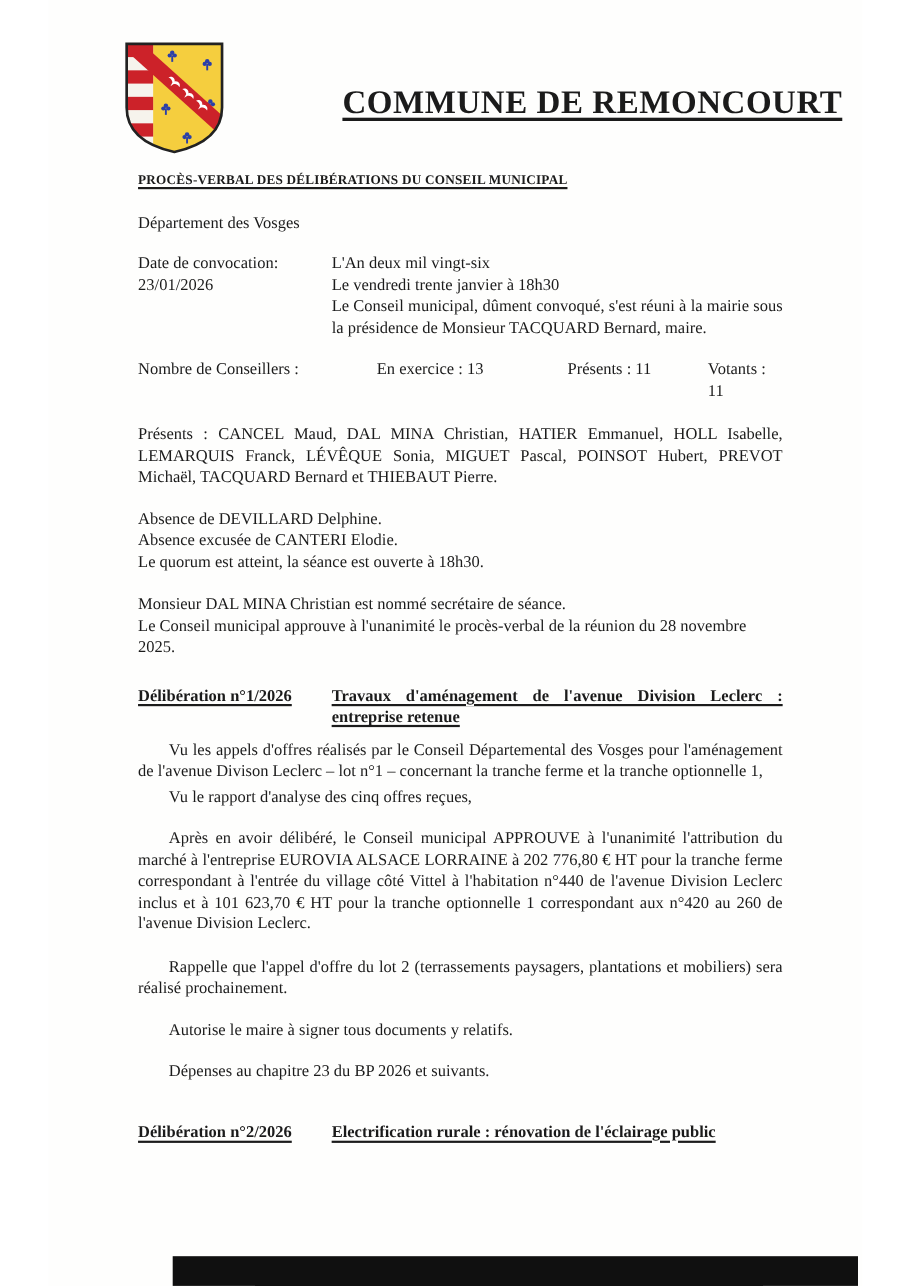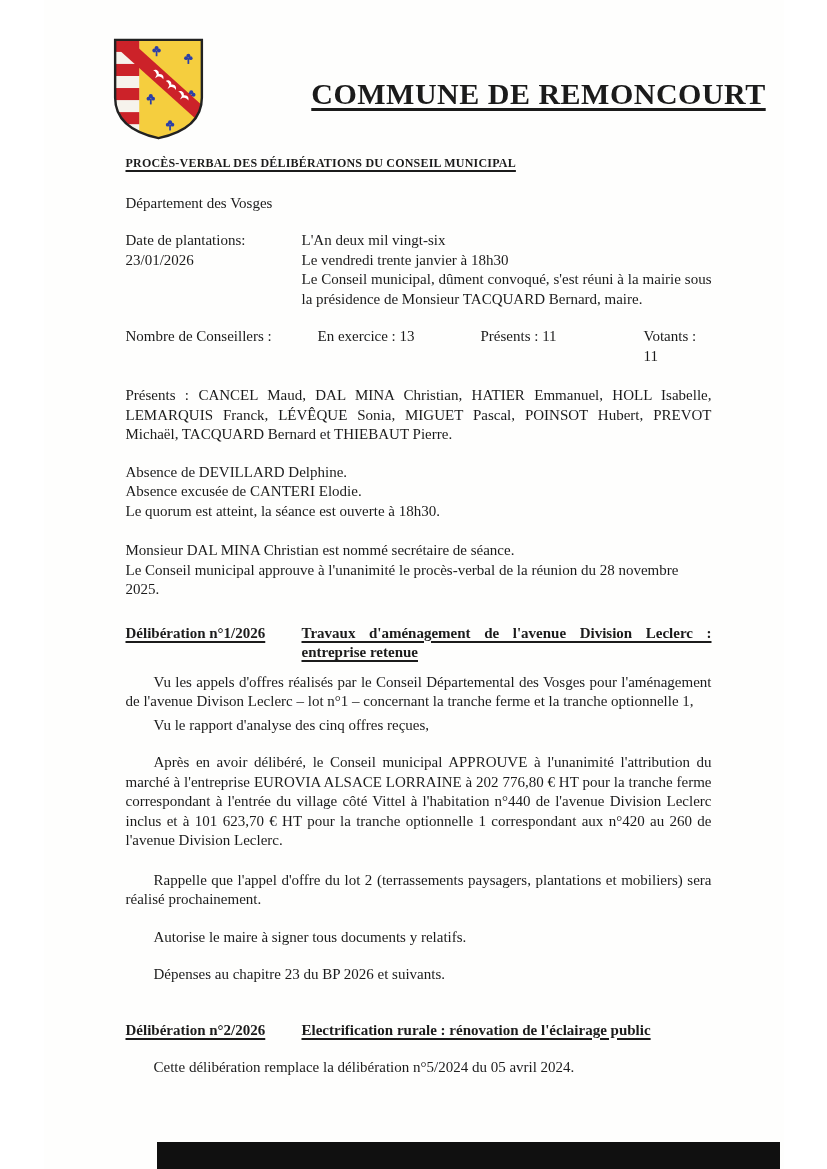--- a/index.html
+++ b/index.html
@@ -31,21 +31,21 @@
     font-size:12px; font-weight:bold; letter-spacing:0.2px;
     text-decoration:underline; text-decoration-thickness:1.8px; text-underline-offset:3px;
   }
   .dept { margin-top:22px; }
   .conv { display:flex; margin-top:18px; }
   .conv-left { width:176px; flex:0 0 176px; }
   .conv-right { flex:1; }
   .justify { text-align:justify; }
   .counts { display:flex; margin-top:18px;gap:16px; }
   .c-label { flex:0 0 176px; }
-  .c-mid { flex:0 0 147px; }
+  .c-mid { flex:0 0 147px;text-align:center; }
   .presents-para { margin-top:20px; }
   .absences { margin-top:18px; }
   .secretaire { margin-top:20px; }
   .approbation { }
   .delib-heading { display:flex; margin-top:24px; font-weight:bold; }
   .delib-heading.second { margin-top:36px; }
   .delib-label {
     flex:0 0 176px;
     text-decoration:underline; text-decoration-thickness:1.6px; text-underline-offset:3px;
   }
@@ -108,21 +108,21 @@
   <h1 class="commune">COMMUNE DE REMONCOURT</h1>
 
   <div class="header-spacer"></div>
 
   <h2 class="doc-title">PROCÈS-VERBAL DES DÉLIBÉRATIONS DU CONSEIL MUNICIPAL</h2>
 
   <p class="dept">Département des Vosges</p>
 
   <div class="conv">
     <div class="conv-left">
-      <div>Date de plantations:</div>
+      <div>Date de convocation:</div>
       <div>23/01/2026</div>
     </div>
     <div class="conv-right">
       <div>L'An deux mil vingt-six</div>
       <div>Le vendredi trente janvier à 18h30</div>
       <div class="justify">Le Conseil municipal, dûment convoqué, s'est réuni à la mairie sous la présidence de Monsieur TACQUARD Bernard, maire.</div>
     </div>
   </div>
 
   <div class="counts">
@@ -152,17 +152,16 @@
   <p class="para mt4">Vu le rapport d'analyse des cinq offres reçues,</p>
   <p class="para justify mt18">Après en avoir délibéré, le Conseil municipal APPROUVE à l'unanimité l'attribution du marché à l'entreprise EUROVIA ALSACE LORRAINE à 202 776,80 € HT pour la tranche ferme correspondant à l'entrée du village côté Vittel à l'habitation n°440 de l'avenue Division Leclerc inclus et à 101 623,70 € HT pour la tranche optionnelle 1 correspondant aux n°420 au 260 de l'avenue Division Leclerc.</p>
   <p class="para justify mt20">Rappelle que l'appel d'offre du lot 2 (terrassements paysagers, plantations et mobiliers) sera réalisé prochainement.</p>
   <p class="para mt18">Autorise le maire à signer tous documents y relatifs.</p>
   <p class="para mt18">Dépenses au chapitre 23 du BP 2026 et suivants.</p>
 
   <div class="delib-heading second">
     <span class="delib-label">Délibération n°2/2026</span>
     <span class="delib-title">Electrification rurale : rénovation de l'éclairage public</span>
   </div>
-  <p class="para mt18">Cette délibération remplace la délibération n°5/2024 du 05 avril 2024.</p>
 
   <div class="scan-bar"></div>
 
 </div>
 
 </body></html>

